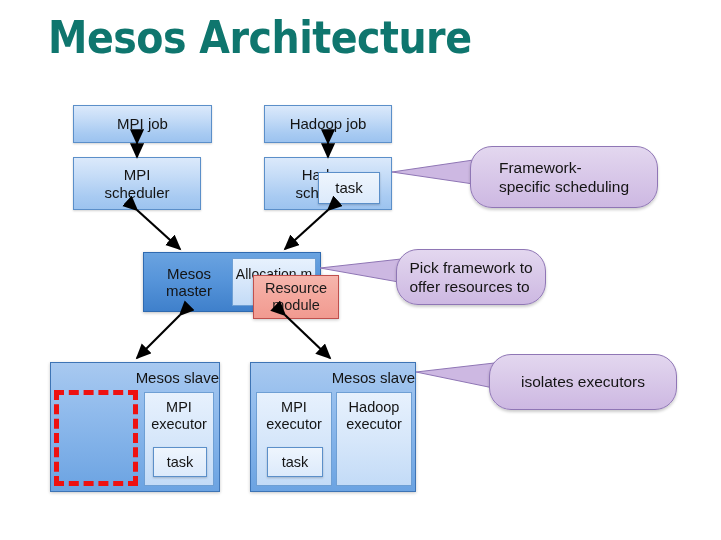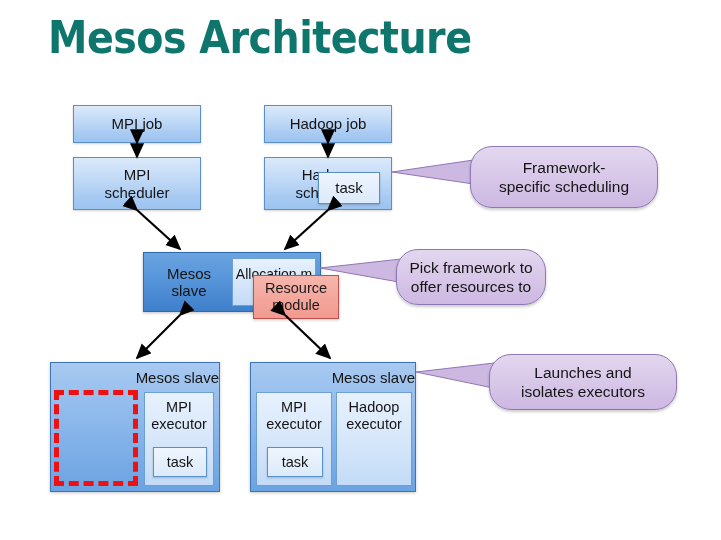--- a/index.html
+++ b/index.html
@@ -111,21 +111,20 @@
   .callout {
     position: absolute;
     box-sizing: border-box;
     border-radius: 22px;
     background: linear-gradient(to bottom, #e3d7ef 0%, #d9c9e9 45%, #cdb8e2 100%);
     border: 1px solid #8f76b5;
     box-shadow: 0 2px 3px rgba(0,0,0,0.20);
     display: flex;
     align-items: center;
     justify-content: center;
-    text-align: center;
     font-size: 15.5px;
     line-height: 1.25;
     color: #141414;
     z-index: 6;
   }
 
   svg.overlay {
     position: absolute;
     left: 0; top: 0;
     width: 721px;
@@ -170,21 +169,21 @@
 
     <g>
       <line x1="180" y1="315" x2="137" y2="358" stroke="#000" stroke-width="2.2" marker-start="url(#ah2)" marker-end="url(#ah)"></line>
     </g>
 
     <g>
       <line x1="285" y1="315" x2="330" y2="358" stroke="#000" stroke-width="2.2" marker-start="url(#ah2)" marker-end="url(#ah)"></line>
     </g>
   </svg>
 
-  <div class="box blue-light" style="left:73px; top:105px; width:128px; height:38px;">
+  <div class="box blue-light" style="left:73px; top:105px; width:139px; height:38px;">
     <span>MPI job</span>
   </div>
 
   <div class="box blue-light" style="left:264px; top:105px; width:128px; height:38px;">
     <span>Hadoop job</span>
   </div>
 
   <div class="box blue-light" style="left:73px; top:157px; width:128px; height:53px;">
     <span>
 
@@ -200,21 +199,21 @@
     </span>
   </div>
 
   <div class="box white-task" style="left:318px; top:172px; width:62px; height:32px; z-index:3;">
     <span>task</span>
   </div>
 
   <div class="box blue-dark" style="left:143px; top:252px; width:178px; height:60px; justify-content:flex-start;">
     <span style="display:block; width:86px; text-align:center; margin-left:2px;">
       <span style="display:block">Mesos</span>
-        <span style="display:block">slave</span>
+        <span style="display:block">master</span>
     </span>
   </div>
 
   <div class="box blue-pale" style="left:232px; top:258px; width:84px; height:48px; z-index:2; font-size:14px;">
     <span style="padding:0 2px; word-break:break-all;">Allocation module</span>
   </div>
 
   <div class="box red-offer" style="left:253px; top:275px; width:86px; height:44px; z-index:3; font-size:14.5px;">
     <span>
       <span style="display:block">Resource</span>
@@ -277,18 +276,17 @@
 
   <div class="callout" style="left:396px; top:249px; width:150px; height:56px;">
     <span>
       <span style="display:block">Pick framework to</span>
       <span style="display:block">offer resources to</span>
     </span>
   </div>
 
   <div class="callout" style="left:489px; top:354px; width:188px; height:56px;">
     <span>
-      <span style="display:block">Launches and</span>
       <span style="display:block">isolates executors</span>
     </span>
   </div>
 
 </div>
 
 </body></html>

